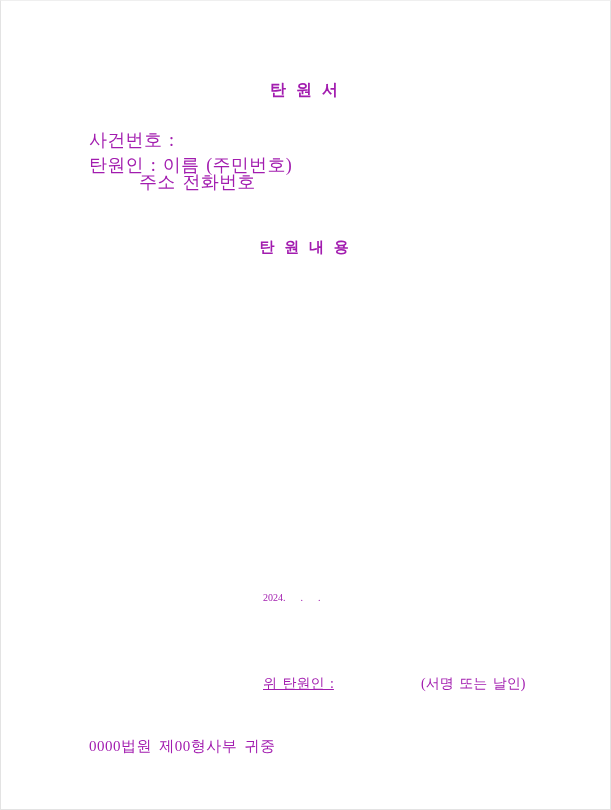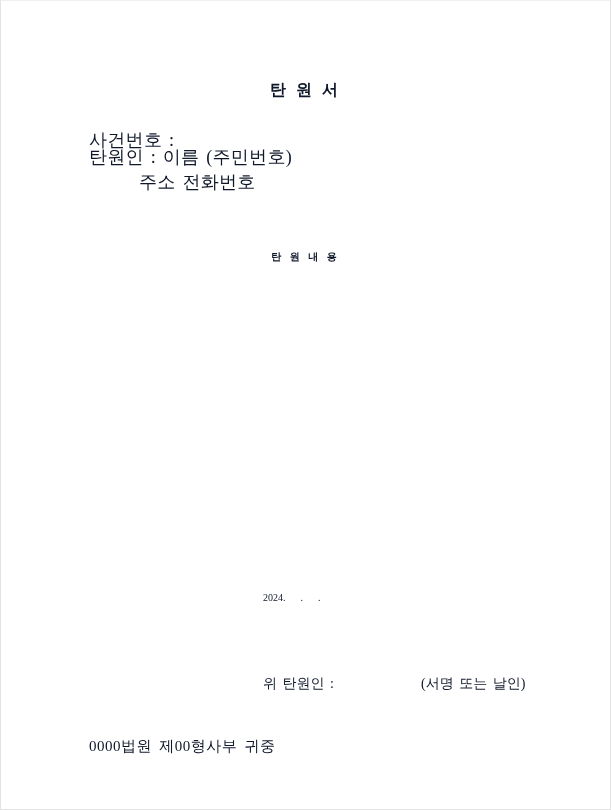--- a/index.html
+++ b/index.html
@@ -9,21 +9,21 @@
   }
   .page {
     position: relative;
     width: 611px;
     height: 810px;
     box-sizing: border-box;
     background: #ffffff;
     border: 1px solid #e3e3e3;
     border-top-color: #efefef;
     font-family: "Liberation Serif", "DejaVu Serif", serif;
-    color: #0f172a;
+    color: #a21caf;
     overflow: hidden;
   }
   .abs { position: absolute; }
 
   .doc-title {
     top: 79px;
     left: 0;
     right: 0;
     text-align: center;
     font-size: 16px;
@@ -32,33 +32,33 @@
     margin: 0;
   }
 
   .field {
     font-size: 18px;
     white-space: pre;
     letter-spacing: 0.3px;
     word-spacing: 2px;
   }
   .field-case       { top: 127px; left: 88px; }
-  .field-petitioner { top: 144px; left: 88px; }
+  .field-petitioner { top: 152px; left: 88px; }
   .field-address    { top: 169px; left: 138px; }
   .field-respondent { top: 190px; left: 88px; }
 
   .content-heading {
     top: 233px;
     left: 0;
     right: 0;
     text-align: center;
-    font-size: 10px;
+    font-size: 15px;
     font-weight: bold;
     letter-spacing: 3px;
-    margin: 16px;
+    margin: 4px;
   }
 
   .note {
     top: 273px;
     left: 40px;
     right: 40px;
     text-align: center;
     font-size: 13.5px;
     line-height: 23px;
     letter-spacing: 0.3px;
@@ -75,20 +75,21 @@
     font-size: 10px;
     white-space: pre;
   }
 
   .sig-label {
     top: 674px;
     left: 262px;
     font-size: 14px;
     white-space: pre;
     word-spacing: 2px;
+    text-decoration: underline;
   }
   .sig-hint {
     top: 674px;
     left: 420px;
     font-size: 14px;
     white-space: pre;
     word-spacing: 2px;
   }
 
   .recipient {

